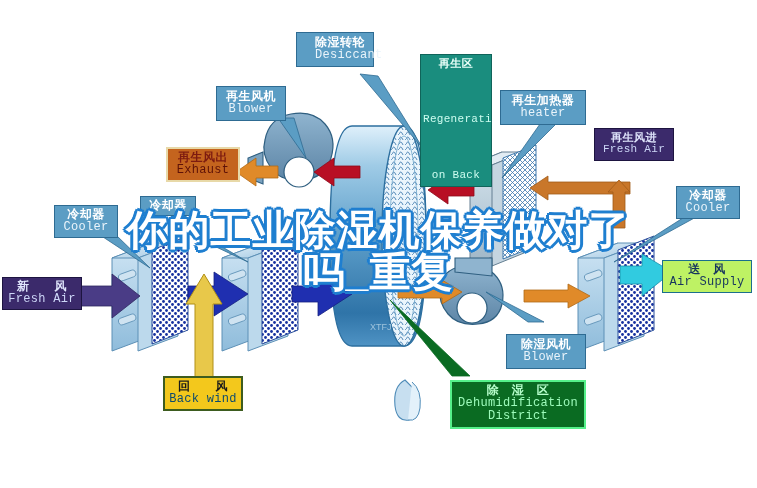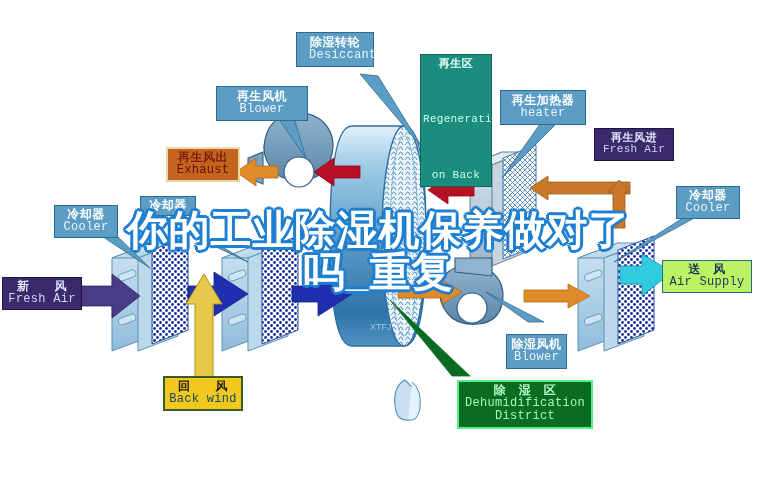--- a/index.html
+++ b/index.html
@@ -228,26 +228,26 @@
       <g>
         <polygon points="590,296 568,284 568,290 524,290 524,302 568,302 568,308" fill="#e08a29" stroke="#b06a18" stroke-width="0.8"></polygon>
       </g>
 
       <g>
         <polygon points="672,272 642,254 642,266 620,266 620,284 642,284 642,296" fill="#31cbe0" stroke="#1b8fa8" stroke-width="0.8"></polygon>
       </g>
     </g>
   </svg>
 
-  <div class="lbl lbl-blue" style="left:296px;top:32px;width:78px;padding:3px 12px 4px;font-size:12px;">
+  <div class="lbl lbl-blue" style="left:296px;top:32px;width:78px;padding:3px 18px 4px;font-size:12px;">
     <span class="cn">除湿转轮</span>
     <span class="en">Desiccant</span>
   </div>
 
-  <div class="lbl lbl-blue" style="left:216px;top:86px;width:92px;padding:3px 2px 4px;font-size:12px;">
+  <div class="lbl lbl-blue" style="left:216px;top:86px;width:70px;padding:3px 2px 4px;font-size:12px;">
     <span class="cn">再生风机</span>
     <span class="en">Blower</span>
   </div>
 
   <div class="lbl lbl-teal" style="left:420px;top:54px;width:72px;padding:3px 2px 4px;font-size:11px;">
     <span class="cn">再生区</span>
     <span class="en">Regenerati</span>
     <span class="en">on Back</span>
   </div>
 
@@ -283,26 +283,26 @@
   <div class="lbl lbl-purple" style="left:2px;top:277px;width:80px;padding:2px 2px 3px;font-size:12px;">
     <span class="cn">新　　风</span>
     <span class="en">Fresh Air</span>
   </div>
 
   <div class="lbl lbl-yellow" style="left:163px;top:376px;width:80px;padding:2px 2px 3px;font-size:12px;">
     <span class="cn">回　　风</span>
     <span class="en">Back wind</span>
   </div>
 
-  <div class="lbl lbl-blue" style="left:506px;top:334px;width:61px;padding:3px 2px 4px;font-size:12px;">
+  <div class="lbl lbl-blue" style="left:506px;top:334px;width:80px;padding:3px 2px 4px;font-size:12px;">
     <span class="cn">除湿风机</span>
     <span class="en">Blower</span>
   </div>
 
-  <div class="lbl lbl-green" style="left:450px;top:380px;width:136px;padding:2px 2px 4px;font-size:12px;margin-left:7px;">
+  <div class="lbl lbl-green" style="left:450px;top:380px;width:136px;padding:2px 2px 4px;font-size:12px;">
     <span class="cn">除　湿　区</span>
     <span class="en">Dehumidification</span>
     <span class="en">District</span>
   </div>
 
   <div class="lbl lbl-cyan" style="left:662px;top:260px;width:90px;padding:2px 2px 3px;font-size:12px;">
     <span class="cn">送　风</span>
     <span class="en">Air Supply</span>
   </div>
 

